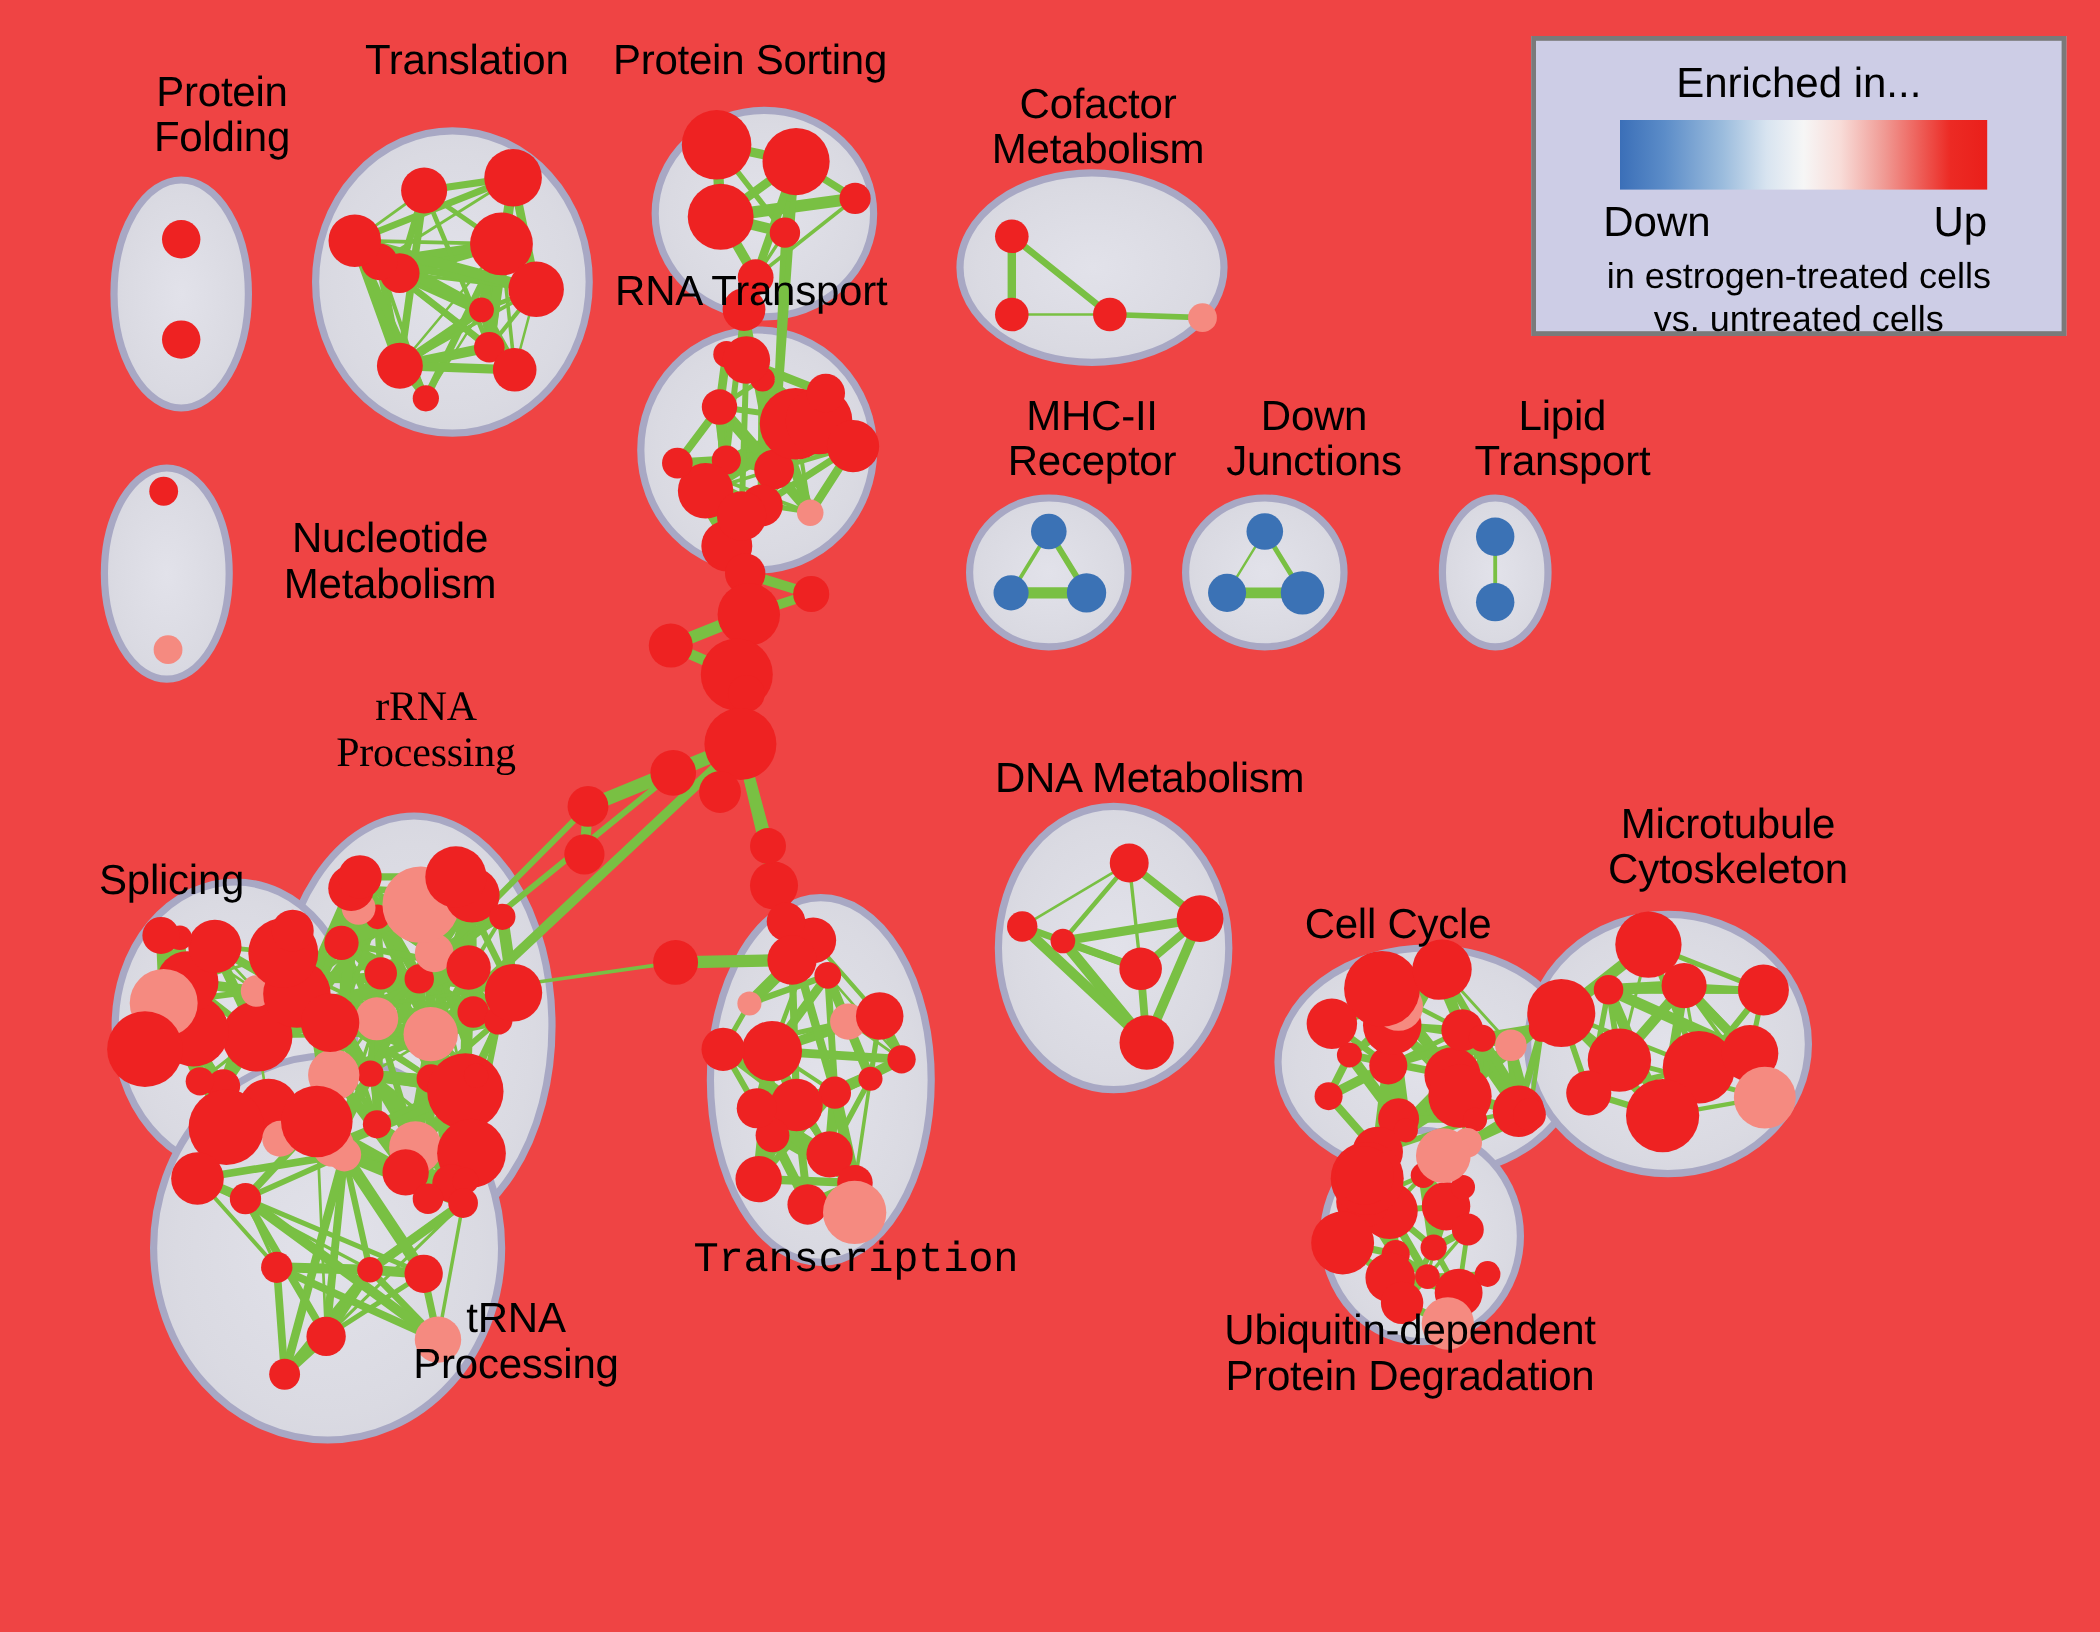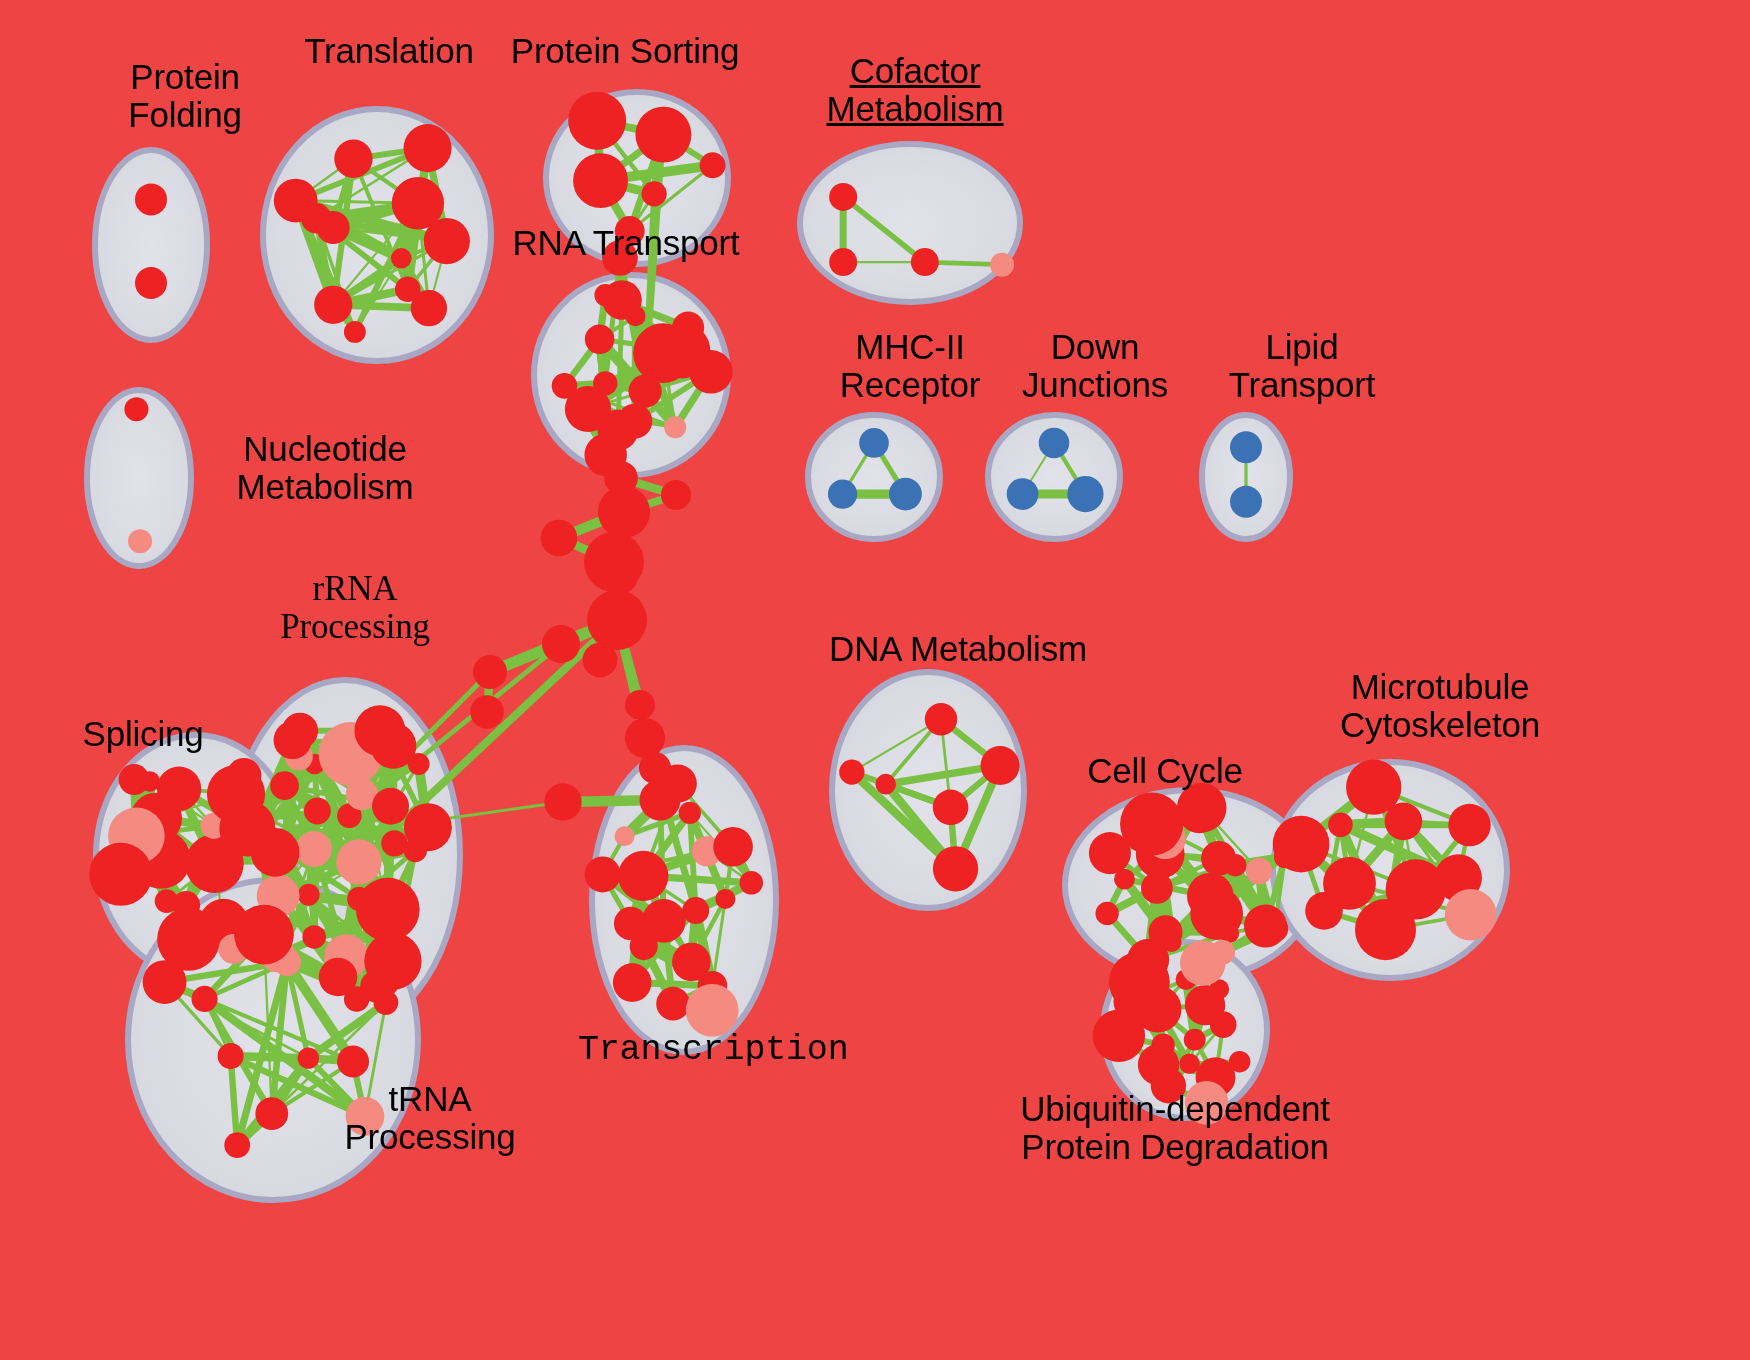--- a/index.html
+++ b/index.html
@@ -913,21 +913,21 @@
         <circle cx="561" cy="644" r="19.036659859353676" fill="#ee2222"></circle>
       </g>
   </svg>
 
   <div id="labels">
       <div class="cluster-label" style="left: 85px; top: 58px; width: 200px;">Protein
 Folding</div>
       <div class="cluster-label" style="left: 274px; top: 32px; width: 230px;">Translation</div>
       <div class="cluster-label" style="left: 505px; top: 32px; width: 240px;">Protein Sorting</div>
       <div class="cluster-label" style="left: 502px; top: 224px; width: 248px;">RNA Transport</div>
-      <div class="cluster-label" style="left: 795px; top: 52px; width: 240px; text-decoration: underline;">Cofactor
+      <div class="cluster-label" style="left: 795px; top: 68px; width: 240px;">Cofactor
 Metabolism</div>
       <div class="cluster-label" style="left: 200px; top: 430px; width: 250px;">Nucleotide
 Metabolism</div>
       <div class="cluster-label" style="left: 800px; top: 328px; width: 220px;">MHC-II
 Receptor</div>
       <div class="cluster-label" style="left: 985px; top: 328px; width: 220px;">Down
 Junctions</div>
       <div class="cluster-label" style="left: 1192px; top: 328px; width: 220px;">Lipid
 Transport</div>
       <div class="cluster-label" style="left: 245px; top: 570px; width: 220px; font-family: Liberation Serif, serif;">rRNA
@@ -937,14 +937,22 @@
 Processing</div>
       <div class="cluster-label" style="left: 578px; top: 1032px; width: 240px; font-family: Liberation Mono, monospace;">Transcription</div>
       <div class="cluster-label" style="left: 818px; top: 630px; width: 280px;">DNA Metabolism</div>
       <div class="cluster-label" style="left: 1045px; top: 752px; width: 240px;">Cell Cycle</div>
       <div class="cluster-label" style="left: 1290px; top: 668px; width: 300px;">Microtubule
 Cytoskeleton</div>
       <div class="cluster-label" style="left: 1000px; top: 1090px; width: 350px;">Ubiquitin-dependent
 Protein Degradation</div>
     </div>
 
+  <div id="legend">
+    <div id="legend-title">Enriched in...</div>
+    <div id="legend-bar"></div>
+    <div id="legend-down">Down</div>
+    <div id="legend-up">Up</div>
+    <div id="legend-sub1">in estrogen-treated cells</div>
+    <div id="legend-sub2">vs. untreated cells</div>
+  </div>
 
 </div>
 
 </body></html>

